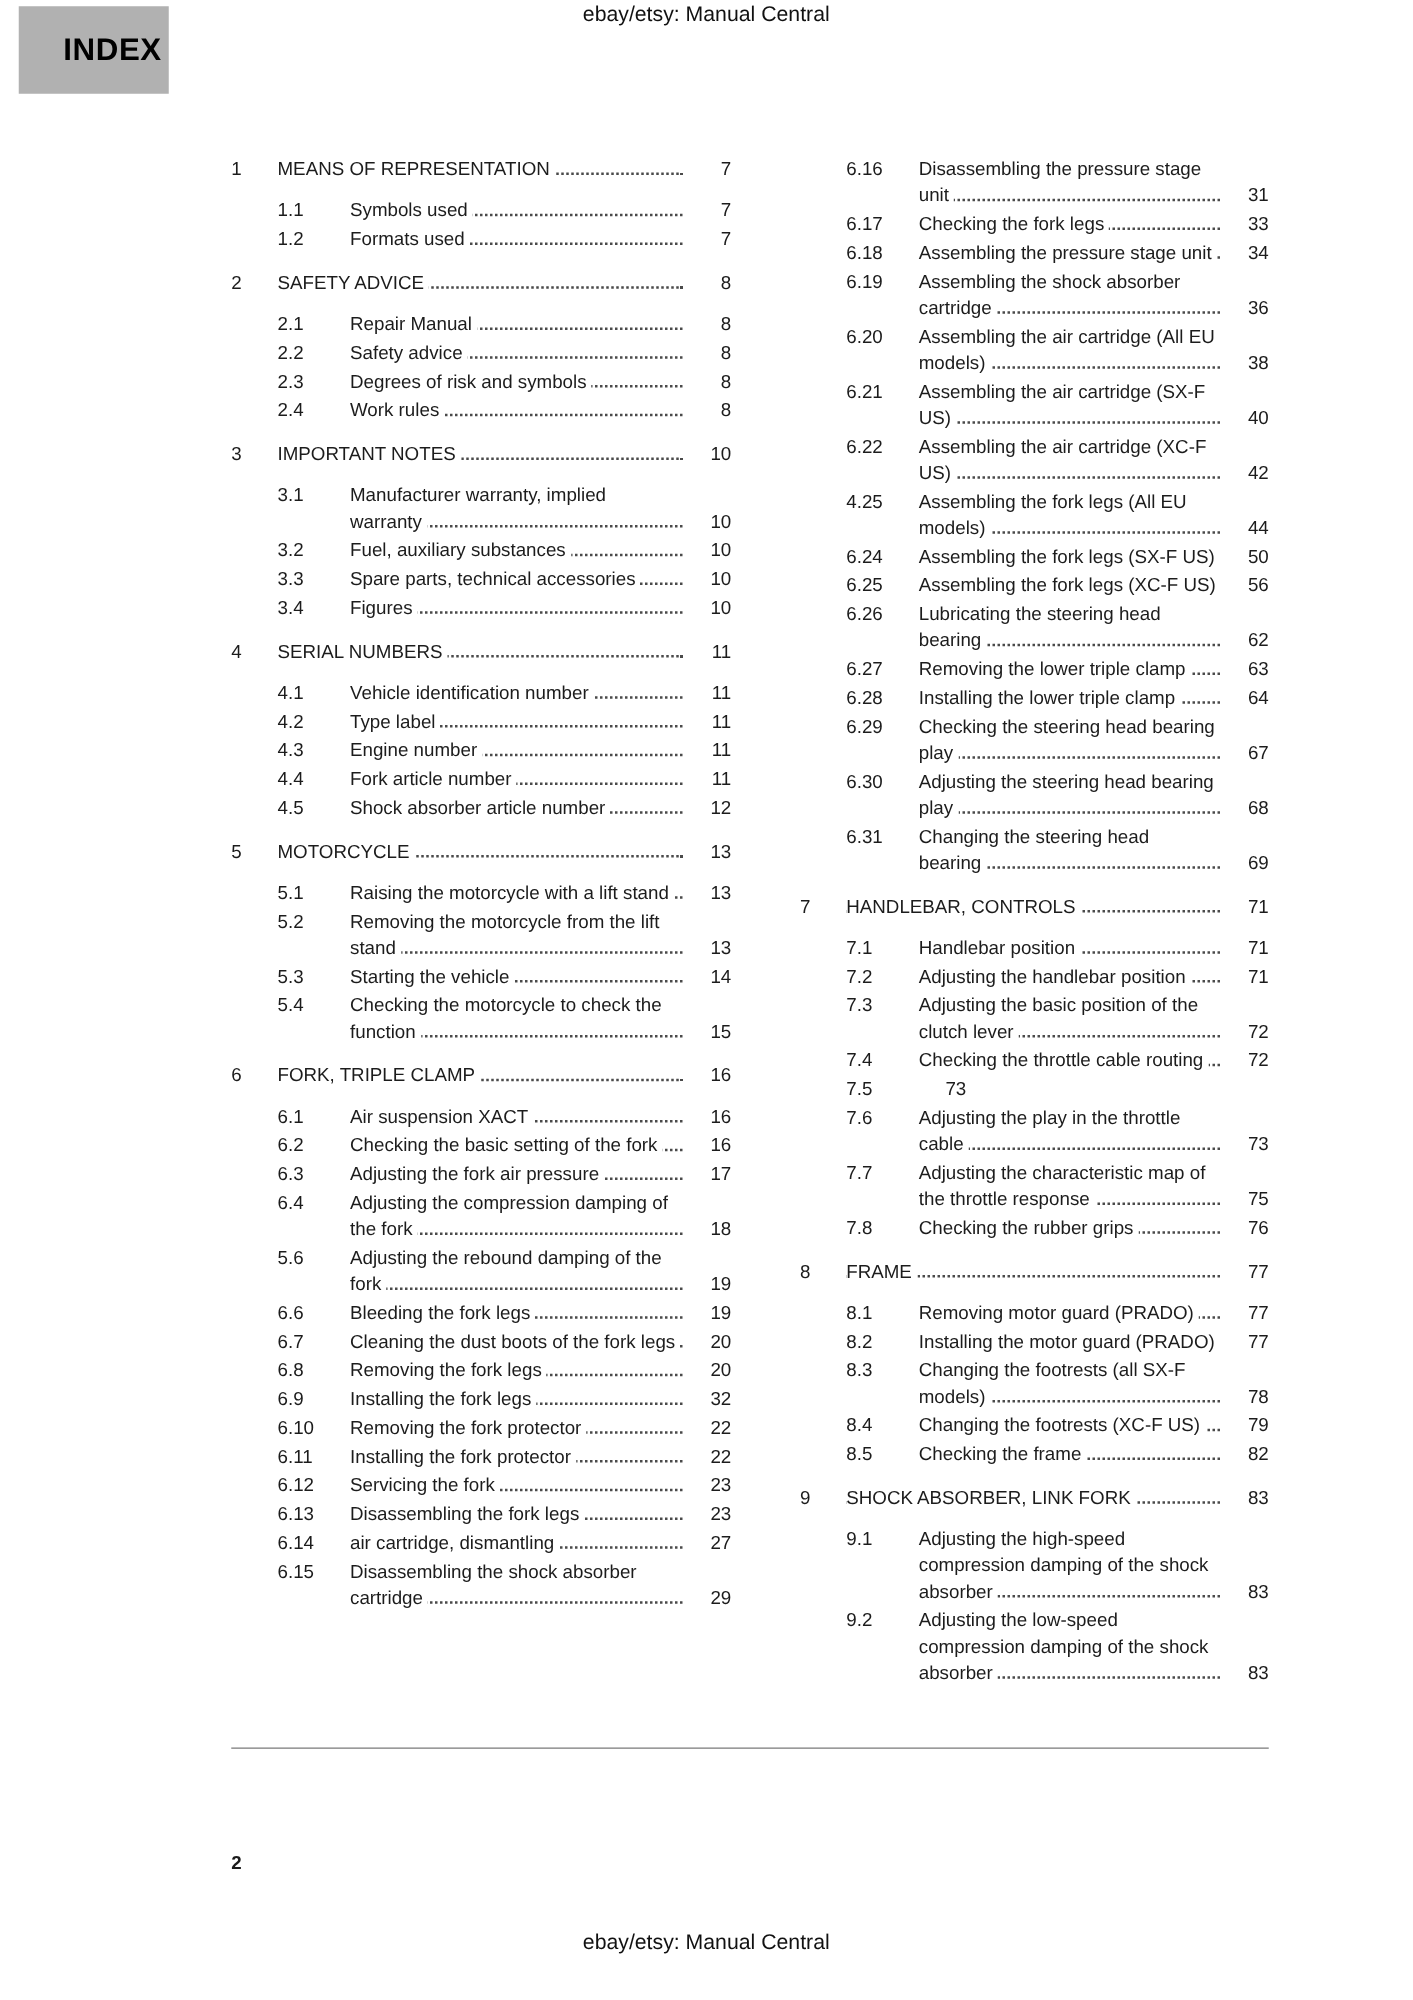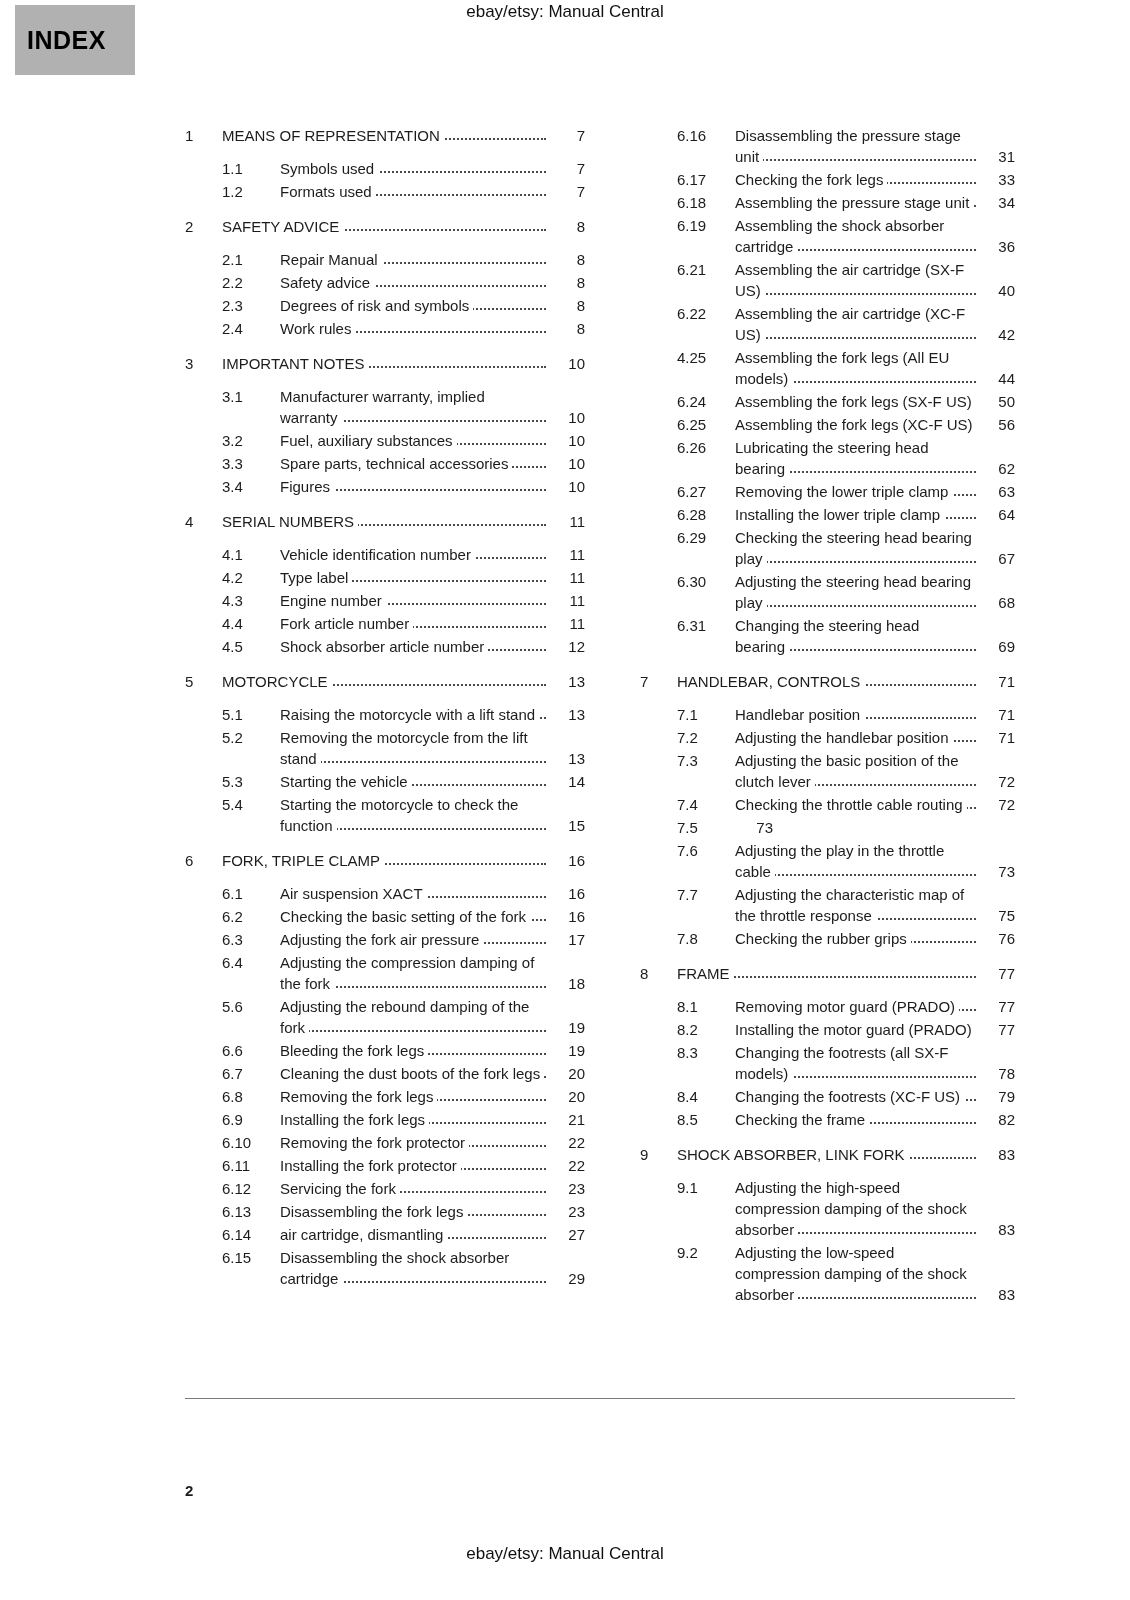--- a/index.html
+++ b/index.html
@@ -21,22 +21,23 @@
   }
   .header-top { top: 2px; }
   .header-bottom { top: 1544px; }
   .index-box {
     position: absolute;
     left: 15px; top: 5px;
     width: 120px; height: 70px;
     background: #b1b1b1;
     display: flex;
     align-items: center;
-    padding-left: 12px;
+    padding-left: 30px;
     box-sizing: border-box;
+    justify-content: center;
   }
   .index-box .index-text {
     font-size: 25px;
     font-weight: bold;
     color: #000;
     letter-spacing: 0.5px;
   }
   .content {
     position: absolute;
     left: 185px; top: 125px;
@@ -288,21 +289,21 @@
     <span class="toc-title-wrap">
       <span class="dotline"></span>
       <span class="toc-text">Starting the vehicle</span>
     </span>
     <span class="toc-page">14</span>
   </div>
         <div class="toc-row level1">
     <span class="toc-num">5.4</span>
     <span class="toc-title-wrap">
       <span class="dotline"></span>
-      <span class="toc-text">Starting the motorcycle to check the function</span>
+      <span class="toc-text">Checking the motorcycle to check the function</span>
     </span>
     <span class="toc-page">15</span>
   </div>
         <div class="toc-row level0">
     <span class="toc-num">6</span>
     <span class="toc-title-wrap">
       <span class="dotline"></span>
       <span class="toc-text">FORK, TRIPLE CLAMP</span>
     </span>
     <span class="toc-page">16</span>
@@ -370,21 +371,21 @@
       <span class="toc-text">Removing the fork legs</span>
     </span>
     <span class="toc-page">20</span>
   </div>
         <div class="toc-row level1">
     <span class="toc-num">6.9</span>
     <span class="toc-title-wrap">
       <span class="dotline"></span>
       <span class="toc-text">Installing the fork legs</span>
     </span>
-    <span class="toc-page">21</span>
+    <span class="toc-page">32</span>
   </div>
         <div class="toc-row level1">
     <span class="toc-num">6.10</span>
     <span class="toc-title-wrap">
       <span class="dotline"></span>
       <span class="toc-text">Removing the fork protector</span>
     </span>
     <span class="toc-page">22</span>
   </div>
         <div class="toc-row level1">
@@ -455,20 +456,28 @@
   </div>
         <div class="toc-row level1">
     <span class="toc-num">6.19</span>
     <span class="toc-title-wrap">
       <span class="dotline"></span>
       <span class="toc-text">Assembling the shock absorber cartridge</span>
     </span>
     <span class="toc-page">36</span>
   </div>
         <div class="toc-row level1">
+    <span class="toc-num">6.20</span>
+    <span class="toc-title-wrap">
+      <span class="dotline"></span>
+      <span class="toc-text">Assembling the air cartridge (All EU models)</span>
+    </span>
+    <span class="toc-page">38</span>
+  </div>
+        <div class="toc-row level1">
     <span class="toc-num">6.21</span>
     <span class="toc-title-wrap">
       <span class="dotline"></span>
       <span class="toc-text">Assembling the air cartridge (SX-F US)</span>
     </span>
     <span class="toc-page">40</span>
   </div>
         <div class="toc-row level1">
     <span class="toc-num">6.22</span>
     <span class="toc-title-wrap">

